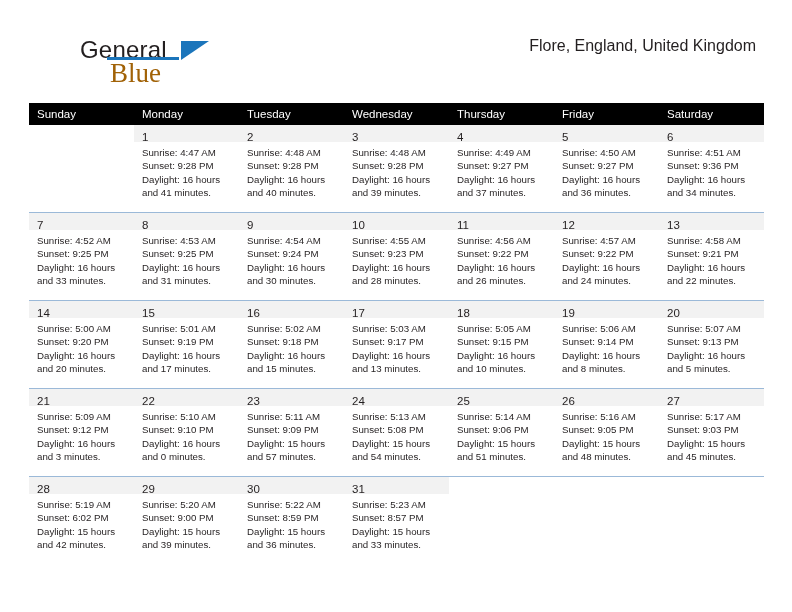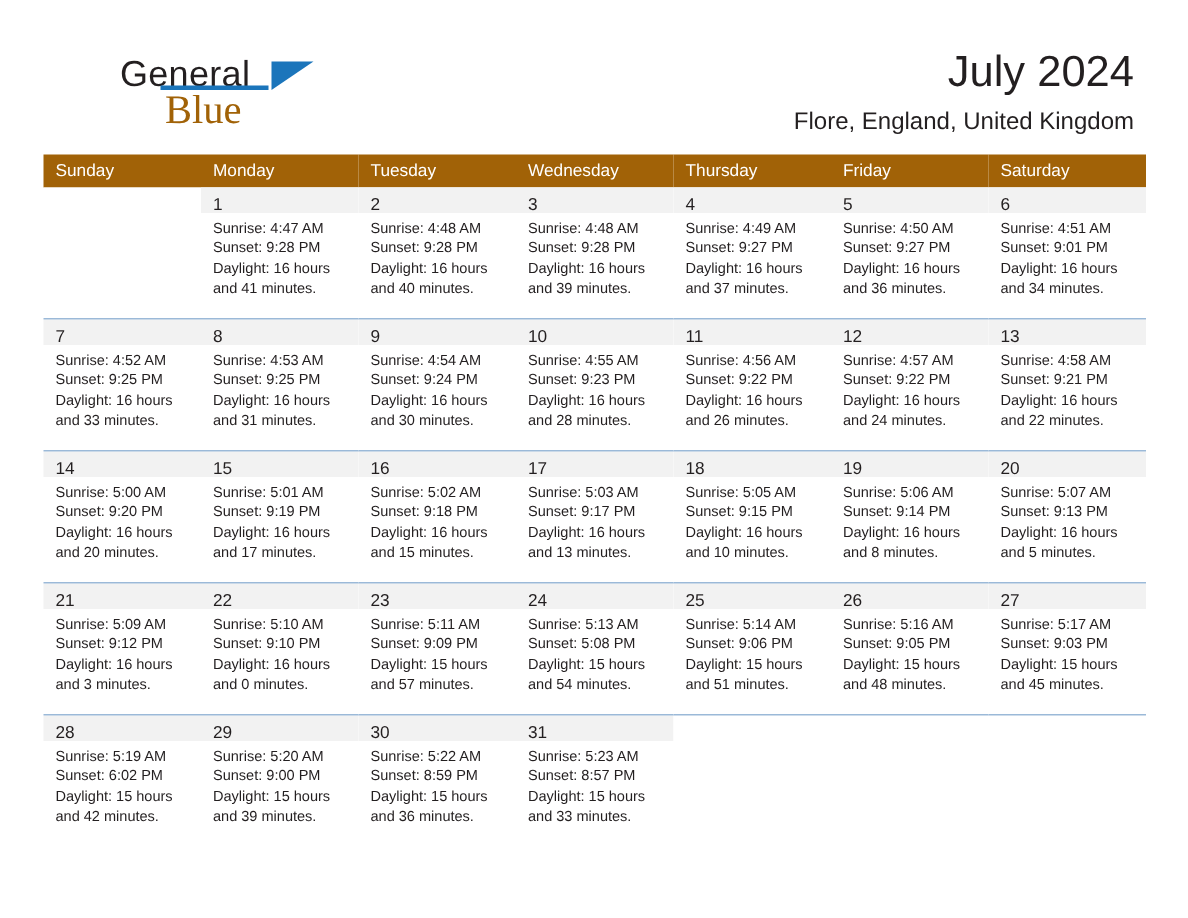--- a/index.html
+++ b/index.html
@@ -97,21 +97,21 @@
   
   .calendar {
     position: absolute;
     left: 29px;
     top: 103px;
     width: 735px;
     border-collapse: collapse;
     table-layout: fixed;
   }
   .calendar th {
-    background: #a16207;
+    background: #000000;
     color: #ffffff;
     font-size: 11.5px;
     font-weight: normal;
     text-align: left;
     padding: 4px 0 4px 8px;
     height: 14px;
     border: none;
     margin-top: 19px;
   }
   .calendar td {
@@ -161,21 +161,20 @@
   <div class="header">
 
     <div class="brand">
       <span class="brand-general">General</span>
       <span class="brand-bar"></span>
       <span class="brand-triangle"></span>
       <span class="brand-blue">Blue</span>
     </div>
 
     <div class="title-block">
-      <div class="month-title">July 2024</div>
       <div class="location">Flore, England, United Kingdom</div>
     </div>
 
   </div>
 
   <table class="calendar">
     <thead>
       <tr>
         <th>Sunday</th>
         <th>Monday</th>
@@ -231,21 +230,21 @@
               <div class="cell-line">Sunrise: 4:50 AM</div>
               <div class="cell-line">Sunset: 9:27 PM</div>
               <div class="cell-line">Daylight: 16 hours</div>
               <div class="cell-line">and 36 minutes.</div>
             </div>
           </td>
           <td class="day-cell">
             <div class="daynum-band"><span class="daynum">6</span></div>
             <div class="cell-body">
               <div class="cell-line">Sunrise: 4:51 AM</div>
-              <div class="cell-line">Sunset: 9:01 PM</div>
+              <div class="cell-line">Sunset: 9:36 PM</div>
               <div class="cell-line">Daylight: 16 hours</div>
               <div class="cell-line">and 34 minutes.</div>
             </div>
           </td>
         </tr>
         <tr class="week">
           <td class="day-cell">
             <div class="daynum-band"><span class="daynum">7</span></div>
             <div class="cell-body">
               <div class="cell-line">Sunrise: 4:52 AM</div>

